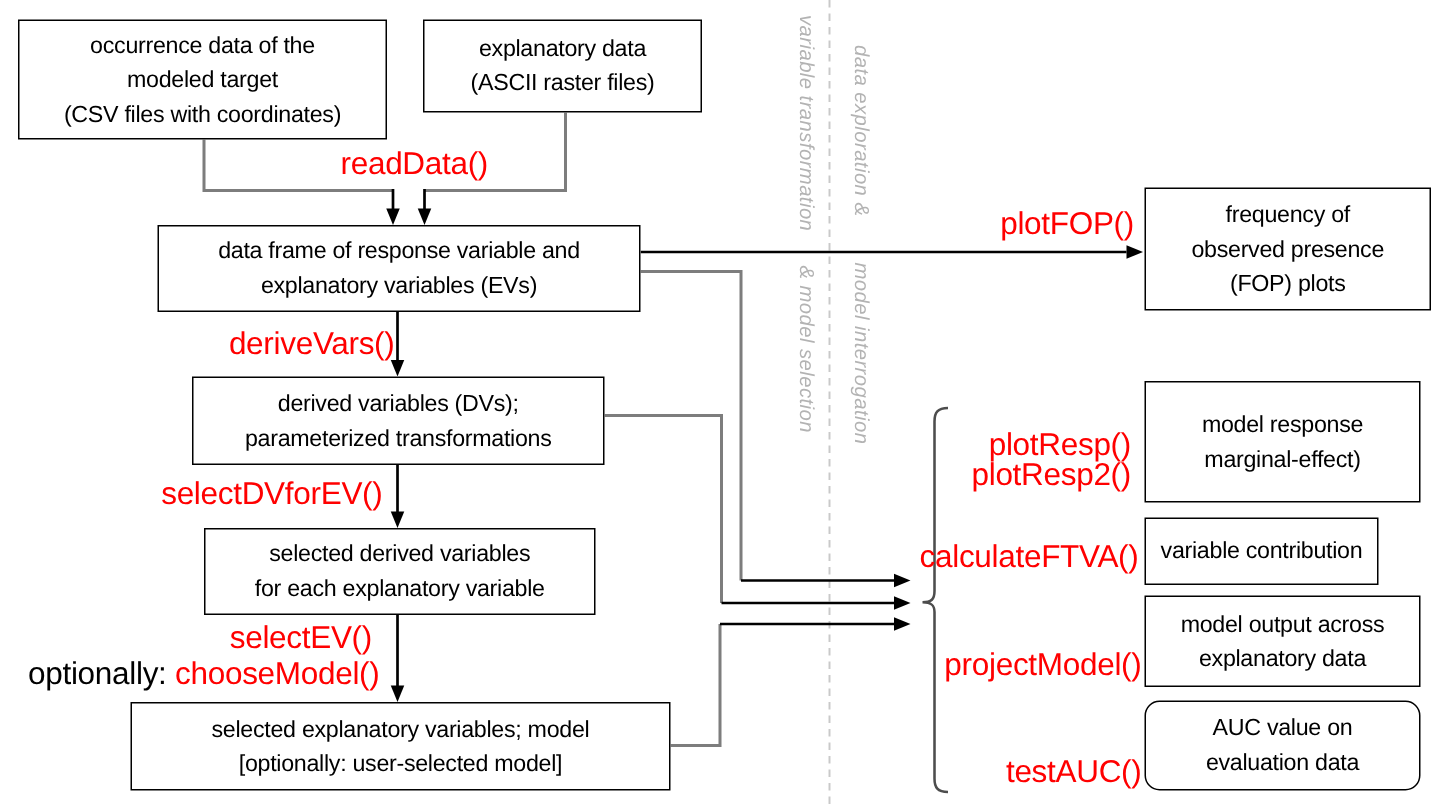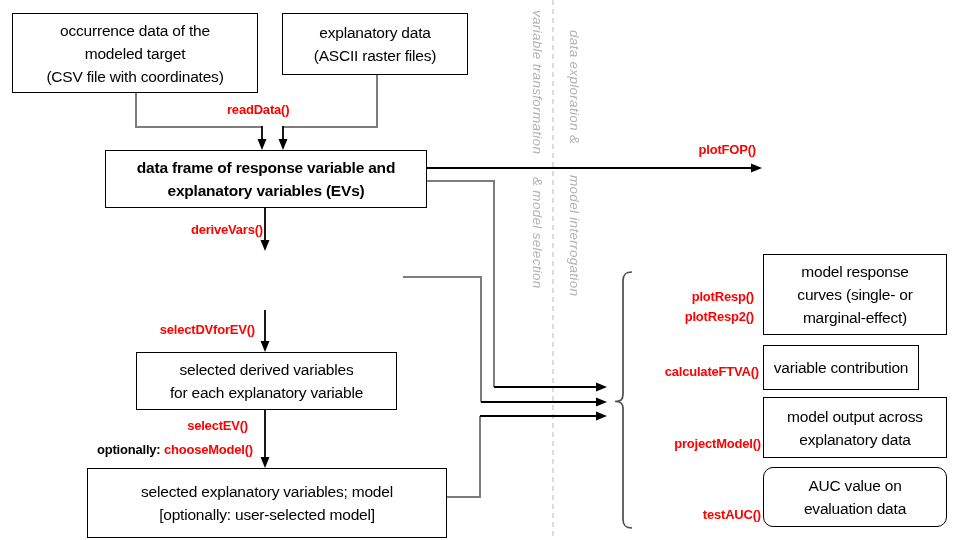--- a/index.html
+++ b/index.html
@@ -7,22 +7,22 @@
     position:relative;width:960px;height:540px;background:#ffffff;overflow:hidden;
     font-family:"Liberation Sans","DejaVu Sans",sans-serif;color:#000;
   }
   .box{
     position:absolute;background:#fff;border:1.6px solid #000;box-sizing:border-box;
     display:flex;flex-direction:column;justify-content:center;align-items:center;
     text-align:center;font-size:15.5px;line-height:23px;letter-spacing:-0.2px;z-index:3;
   }
   .box span{display:block;white-space:nowrap;}
   .fn{
-    position:absolute;color:#ff0000;font-size:13px;line-height:18px;
-    white-space:nowrap;z-index:4;letter-spacing:-0.2px;font-weight:bold;
+    position:absolute;color:#ff0000;font-size:21px;line-height:18px;
+    white-space:nowrap;z-index:4;letter-spacing:-0.2px;
   }
   .fn .black{color:#000;}
   .fn.ralign{text-align:right;}
   .phase{
     position:absolute;color:#b3b3b3;font-style:italic;font-size:13.5px;line-height:16px;
     white-space:nowrap;transform:rotate(90deg);transform-origin:left top;z-index:1;
     letter-spacing:0.3px;
   }
   svg.wires{position:absolute;left:0;top:0;z-index:2;}
 </style>
@@ -66,48 +66,56 @@
       <line x1="480" y1="416" x2="596" y2="416"></line>
         <polygon points="607,416 596,411.5 596,420.5" stroke="none"></polygon>
     </g>
 
     <path d="M632,272 C625,272 623,275 623,281 L623,394 C623,399.5 621,401.5 615,401.5 C621,401.5 623,403.5 623,408 L623,519 C623,525 625,528 632,528" fill="none" stroke="#4d4d4d" stroke-width="1.7"></path>
   </svg>
 
   <div class="box" style="left:12px;top:13px;width:246px;height:80px;">
     <span>occurrence data of the</span>
     <span>modeled target</span>
-    <span>(CSV file with coordinates)</span>
+    <span>(CSV files with coordinates)</span>
   </div>
 
   <div class="box" style="left:282px;top:13px;width:186px;height:62px;">
     <span>explanatory data</span>
     <span>(ASCII raster files)</span>
   </div>
 
-  <div class="box" style="left:105px;top:150px;width:322px;height:58px;font-weight:bold;">
+  <div class="box" style="left:105px;top:150px;width:322px;height:58px;">
     <span>data frame of response variable and</span>
     <span>explanatory variables (EVs)</span>
   </div>
 
+  <div class="box" style="left:128px;top:251px;width:275px;height:59px;">
+    <span>derived variables (DVs);</span>
+    <span>parameterized transformations</span>
+  </div>
 
   <div class="box" style="left:136px;top:352px;width:261px;height:58px;text-align:center;">
     <span>selected derived variables</span>
     <span>for each explanatory variable</span>
   </div>
 
-  <div class="box" style="left:87px;top:468px;width:360px;height:70px;justify-content:center;">
+  <div class="box" style="left:87px;top:468px;width:360px;height:59px;justify-content:center;">
     <span>selected explanatory variables; model</span>
     <span>[optionally: user-selected model]</span>
   </div>
 
+  <div class="box" style="left:763px;top:125px;width:191px;height:82px;">
+    <span>frequency of</span>
+    <span>observed presence</span>
+    <span>(FOP) plots</span>
+  </div>
 
   <div class="box" style="left:763px;top:254px;width:184px;height:81px;">
     <span>model response</span>
-    <span>curves (single- or</span>
     <span>marginal-effect)</span>
   </div>
 
   <div class="box" style="left:763px;top:345px;width:156px;height:45px;">
     <span>variable contribution</span>
   </div>
 
   <div class="box" style="left:763px;top:397px;width:184px;height:61px;">
     <span>model output across</span>
     <span>explanatory data</span>

